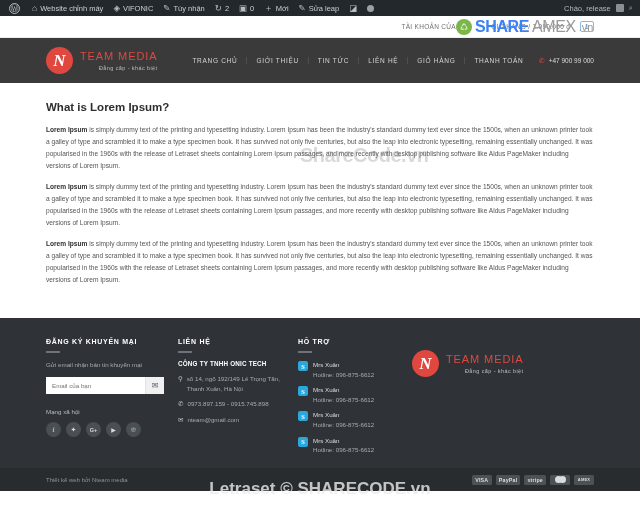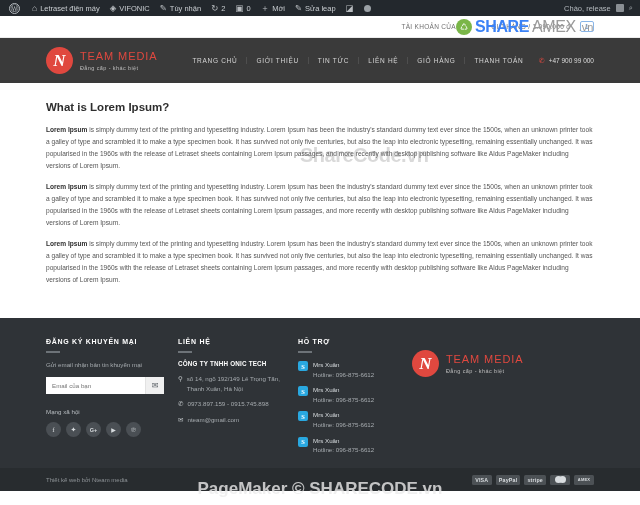--- a/index.html
+++ b/index.html
@@ -46,21 +46,21 @@
     height: 45px; background: #3a3a3a; display: flex; align-items: center;
     padding: 0 46px; position: relative;
   }
   .brand { display: flex; align-items: center; gap: 7px; }
   .logo-mark {
     width: 27px; height: 27px; border-radius: 50%; background: #e0483f;
     display: flex; align-items: center; justify-content: center;
     color: #fff; font-size: 17px; font-style: italic; font-weight: 700;
     font-family: "Liberation Serif", serif;
   }
-  .brand-text { line-height: 1.1; }
+  .brand-text { line-height: 1.1; text-align: right; }
   .brand-name { color: #e0483f; font-size: 11px; letter-spacing: .9px; }
   .brand-tag { color: #bdbdbd; font-size: 5.5px; letter-spacing: .4px; margin-top: 2px; }
   .mainnav { display: flex; align-items: center; margin-left: 26px; gap: 0; }
   .mainnav a {
     color: #d6d6d6; font-size: 6.5px; letter-spacing: .7px; text-decoration: none;
     padding: 0 9px; border-left: 1px solid #4e4e4e;
   }
   .mainnav a:first-child { border-left: none; }
   .hdr-phone {
     margin-left: auto; display: flex; align-items: center; gap: 4px;
@@ -166,21 +166,21 @@
 <body>
 
 <div id="page">
 
   <div class="adminbar">
     <div class="ab-item">
       <span class="wp-logo">Ⓦ</span>
     </div>
     <div class="ab-item">
       <span class="gl">⌂</span>
-      <span>Letraset điện máy</span>
+      <span>Website chỉnh máy</span>
     </div>
     <div class="ab-item">
       <span class="gl">◈</span>
       <span>VIFONIC</span>
     </div>
     <div class="ab-item">
       <span class="gl">✎</span>
       <span>Tùy nhận</span>
     </div>
     <div class="ab-item">
@@ -352,15 +352,15 @@
     </div>
   </div>
 
   <div class="wm wm-logo">
     <span class="wm-circle">♺</span>
     <span class="wm-share">SHARE</span>
     <span class="wm-code">AMEX</span>
     <span class="wm-vn">.vn</span>
   </div>
   <div class="wm wm-mid">ShareCode.vn</div>
-  <div class="wm wm-bot">PageMaker © SHARECODE.vn</div>
+  <div class="wm wm-bot">Letraset © SHARECODE.vn</div>
 
 </div>
 
 </body></html>

